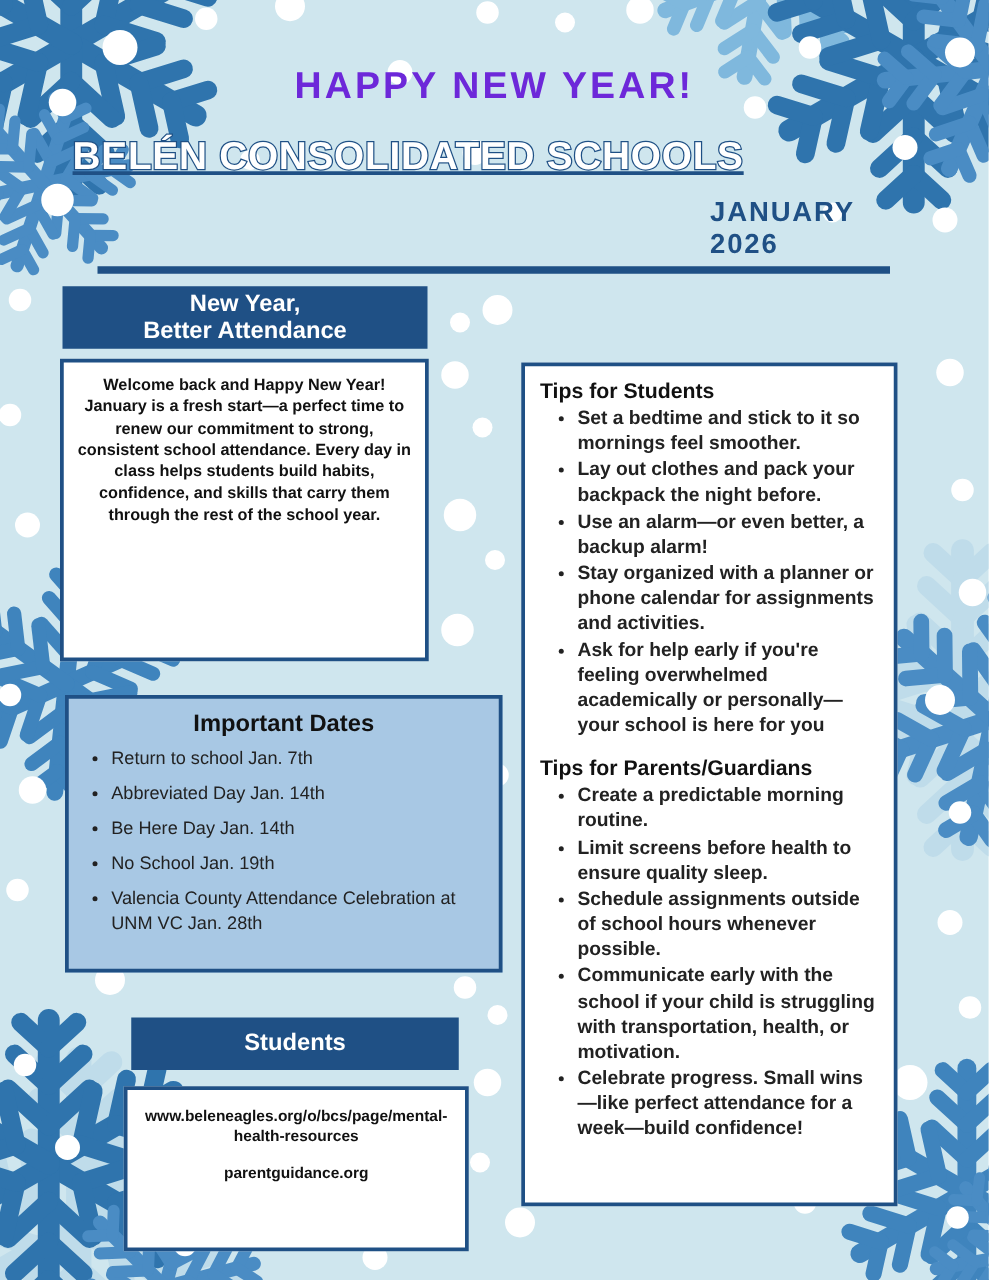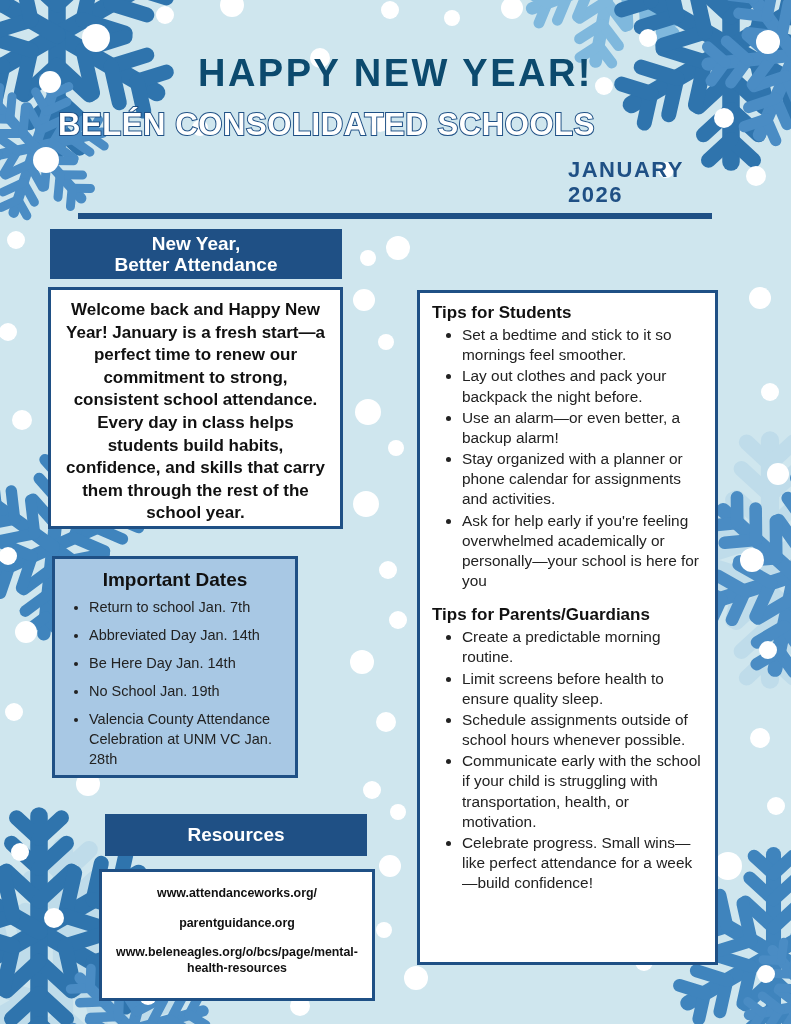--- a/index.html
+++ b/index.html
@@ -36,36 +36,37 @@
     position: absolute;
     inset: 0;
   }
 
   
   .hdr-happy {
     position: absolute;
     left: 0; top: 52px;
     width: 791px;
     text-align: center;
-    font-size: 38px;
+    font-size: 30px;
     font-weight: bold;
     letter-spacing: 2.5px;
-    color: #0c4a6e;
+    color: #6d28d9;
   }
   .hdr-belen {
     position: absolute;
     left: 0; top: 107px;
     width: 653px;
     text-align: center;
     font-size: 31px;
     font-weight: bold;
     letter-spacing: 0.6px;
     color: #ffffff;
     -webkit-text-stroke: 2px #1f5085;
     paint-order: stroke fill;
+    text-decoration: underline;
   }
   .hdr-eagle {
     position: absolute;
     left: 78px; top: 162px;
     font-size: 26px;
     font-weight: bold;
     letter-spacing: 2px;
     color: #1f5085;
   }
   .hdr-month {
@@ -111,30 +112,30 @@
     font-size: 19px;
     text-align: center;
     flex-direction: column;
   }
   #panel-welcome {
     left: 48px; top: 287px;
     width: 295px; height: 242px;
     padding: 9px 10px 0 10px;
   }
   #panel-welcome .body {
-    font-size: 17px;
+    font-size: 13px;
     font-weight: bold;
     line-height: 1.33;
     text-align: center;
     color: #111111;
   }
 
   #panel-dates {
     left: 52px; top: 556px;
-    width: 246px; height: 222px;
+    width: 350px; height: 222px;
     background: #a8c8e4;
     padding: 10px 8px 16px 8px;
   }
   #panel-dates .dates-title {
     font-size: 19px;
     font-weight: bold;
     text-align: center;
     color: #111111;
     margin-bottom: 6px;
   }
@@ -190,20 +191,21 @@
   #panel-tips ul {
     margin: 0 0 0 0;
     padding: 0 4px 0 32px;
     list-style: disc;
   }
   #panel-tips li {
     font-size: 15.4px;
     line-height: 1.31;
     color: #222222;
     margin-bottom: 1px;
+    font-weight: bold;
   }
 </style>
 </head>
 <body>
 
 <div id="page">
 
   <div class="deco" id="deco-layer">
       <svg viewBox="0 0 100 100" class="snow-svg" style="left: -68px; top: -90px; width: 250px; height: 250px;">
         <g stroke="#2f74ad" stroke-linecap="round" fill="none">
@@ -1040,27 +1042,26 @@
       <div class="dates-title">Important Dates</div>
       <ul>
           <li>Return to school Jan. 7th</li>
           <li>Abbreviated Day Jan. 14th</li>
           <li>Be Here Day Jan. 14th</li>
           <li>No School Jan. 19th</li>
           <li>Valencia County Attendance Celebration at UNM VC Jan. 28th</li>
         </ul>
     </div>
 
-    <div class="band" id="band-resources">Resources</div>
+    <div class="band" id="band-resources">Students</div>
 
     <div class="panel" id="panel-resources">
       <div>
-          <div class="res">www.attendanceworks.org/</div>
+          <div class="res">www.beleneagles.org/o/bcs/page/mental-health-resources</div>
           <div class="res">parentguidance.org</div>
-          <div class="res">www.beleneagles.org/o/bcs/page/mental-health-resources</div>
         </div>
     </div>
 
 
     <div class="panel" id="panel-tips">
       <div class="sub">Tips for Students</div>
       <ul>
           <li>Set a bedtime and stick to it so mornings feel smoother.</li>
           <li>Lay out clothes and pack your backpack the night before.</li>
           <li>Use an alarm—or even better, a backup alarm!</li>

